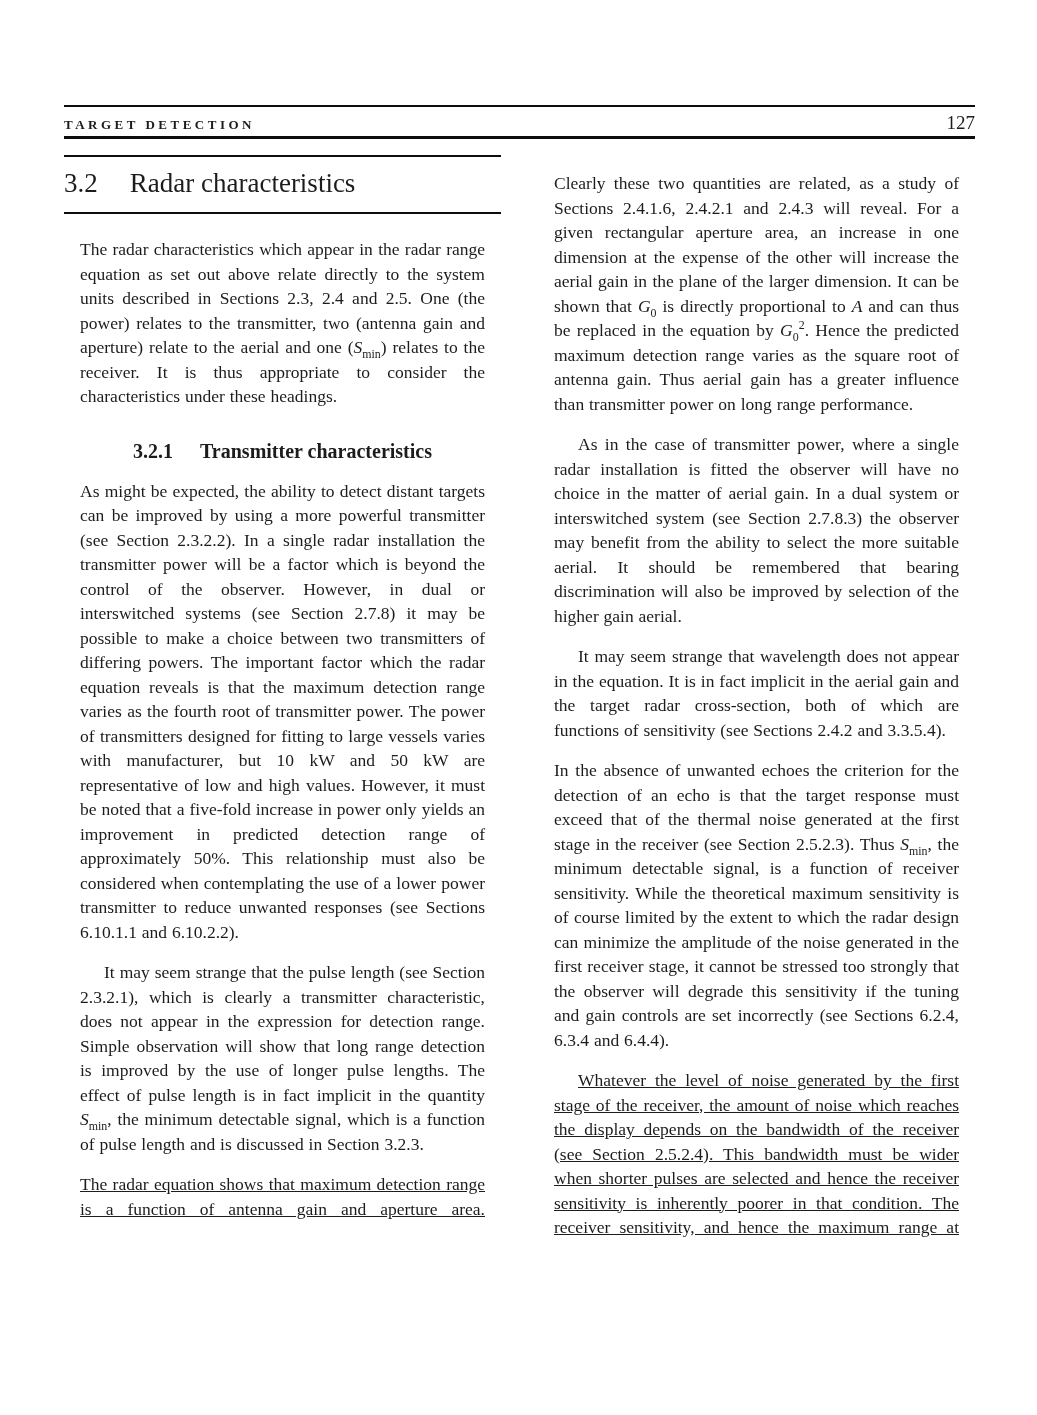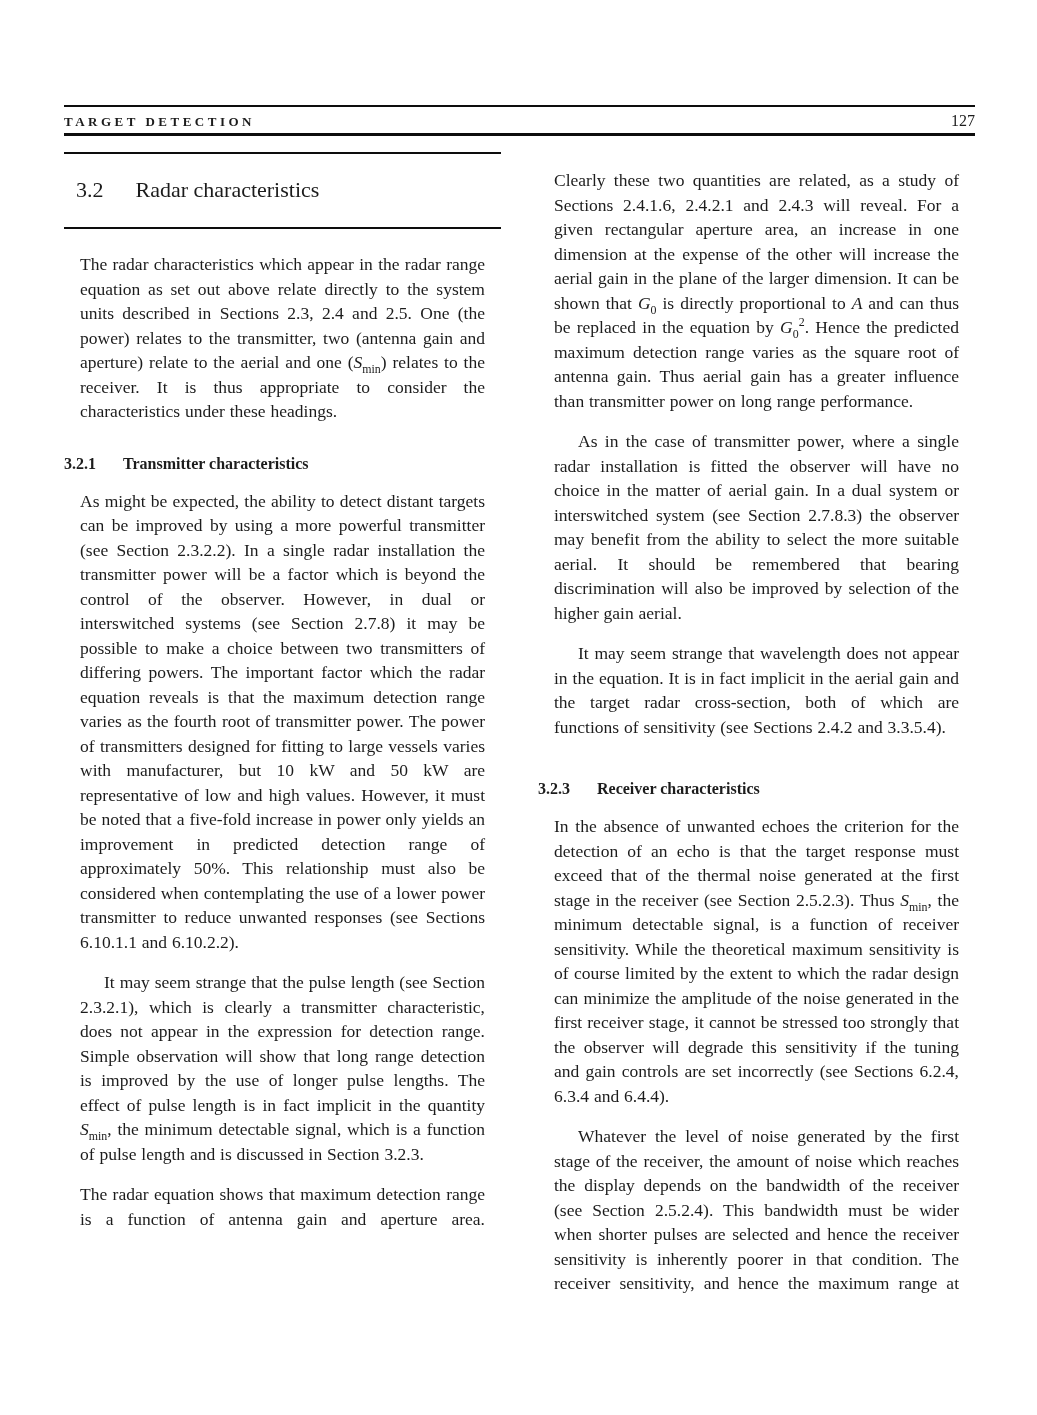--- a/index.html
+++ b/index.html
@@ -28,56 +28,57 @@
     align-items: baseline;
     padding: 6px 0 4px 0;
   }
   .running-title {
     font-size: 13px;
     font-weight: bold;
     letter-spacing: 3.5px;
     line-height: 1;
   }
   .page-number {
-    font-size: 16px;
+    font-size: 19px;
     line-height: 1;
   }
   
   .columns {
     display: flex;
     gap: 37px;
     margin-top: 16px;
   }
   .col {
     width: 437px;
     box-sizing: border-box;
   }
   
   .main-heading-block {
     border-top: 2px solid #0d0d0d;
     border-bottom: 2px solid #0d0d0d;
     padding: 11px 0 13px 0;
     margin: 0 0 23px 0;
   }
   .main-heading {
-    margin: 12px;
-    font-size: 22px;
+    margin: 0;
+    font-size: 27px;
     font-weight: normal;
     line-height: 1.15;
   }
   .main-heading .num {
     display: inline-block;
     margin-right: 32px;
   }
   
   .subheading {
     margin: 30px 0 13px 0;
-    font-size: 16px;
+    font-size: 20px;
     font-weight: bold;
     line-height: 1.2;
+    text-align: center;
   }
   .subheading .num {
     display: inline-block;
     margin-right: 27px;
   }
   .subheading.big-gap {
     margin-top: 40px;
   }
   
   .body-par {
@@ -85,20 +86,21 @@
     font-size: 17.5px;
     line-height: 24.5px;
     text-align: justify;
     word-spacing: 0.5px;
   }
   .body-par.indent {
     text-indent: 24px;
   }
   .body-par.continues {
     text-align-last: justify;
+    text-decoration: underline;
   }
   .body-par sub {
     font-size: 68%;
     line-height: 0;
   }
   .body-par sup {
     font-size: 68%;
     line-height: 0;
   }
   .body-par i {
@@ -141,23 +143,20 @@
     </section>
 
     <section class="col">
 
       <p class="body-par">Clearly these two quantities are related, as a study of Sections 2.4.1.6, 2.4.2.1 and 2.4.3 will reveal. For a given rectangular aperture area, an increase in one dimension at the expense of the other will increase the aerial gain in the plane of the larger dimension. It can be shown that <i>G</i><sub>0</sub> is directly proportional to <i>A</i> and can thus be replaced in the equation by <i>G</i><sub>0</sub><sup>2</sup>. Hence the predicted maximum detection range varies as the square root of antenna gain. Thus aerial gain has a greater influence than transmitter power on long range performance.</p>
 
       <p class="body-par indent">As in the case of transmitter power, where a single radar installation is fitted the observer will have no choice in the matter of aerial gain. In a dual system or interswitched system (see Section 2.7.8.3) the observer may benefit from the ability to select the more suitable aerial. It should be remembered that bearing discrimination will also be improved by selection of the higher gain aerial.</p>
 
       <p class="body-par indent">It may seem strange that wavelength does not appear in the equation. It is in fact implicit in the aerial gain and the target radar cross-section, both of which are functions of sensitivity (see Sections 2.4.2 and 3.3.5.4).</p>
 
-      <h2 class="subheading big-gap">
-        <span class="num">3.2.3</span><span>Receiver characteristics</span>
-      </h2>
 
       <p class="body-par">In the absence of unwanted echoes the criterion for the detection of an echo is that the target response must exceed that of the thermal noise generated at the first stage in the receiver (see Section 2.5.2.3). Thus <i>S</i><sub>min</sub>, the minimum detectable signal, is a function of receiver sensitivity. While the theoretical maximum sensitivity is of course limited by the extent to which the radar design can minimize the amplitude of the noise generated in the first receiver stage, it cannot be stressed too strongly that the observer will degrade this sensitivity if the tuning and gain controls are set incorrectly (see Sections 6.2.4, 6.3.4 and 6.4.4).</p>
 
       <p class="body-par indent continues">Whatever the level of noise generated by the first stage of the receiver, the amount of noise which reaches the display depends on the bandwidth of the receiver (see Section 2.5.2.4). This bandwidth must be wider when shorter pulses are selected and hence the receiver sensitivity is inherently poorer in that condition. The receiver sensitivity, and hence the maximum range at</p>
 
     </section>
 
   </main>
 
 </div>

